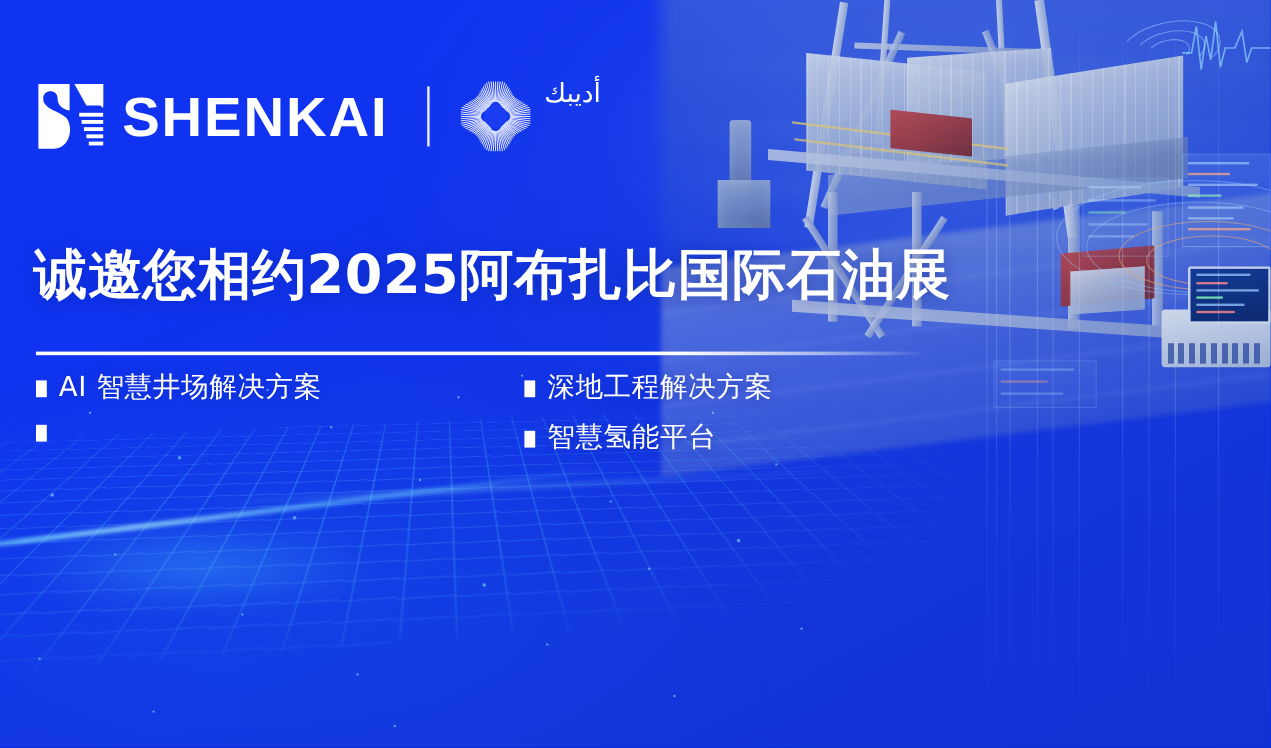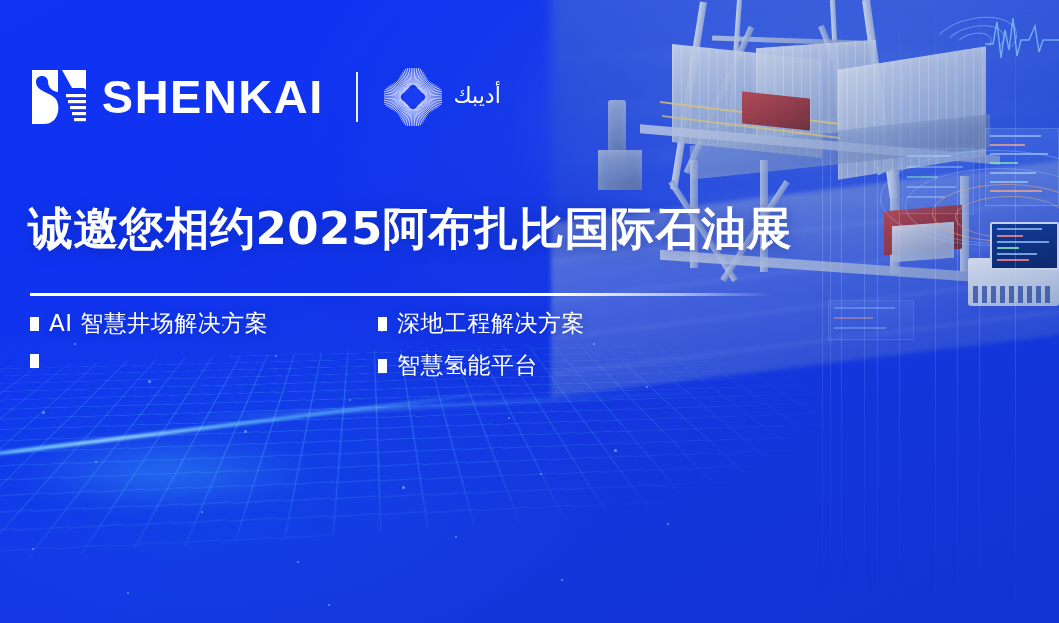--- a/index.html
+++ b/index.html
@@ -201,21 +201,21 @@
     font-weight:bold;
     letter-spacing:1.5px;
     line-height:1;
     transform:scaleX(1.02);
     font-family:"Liberation Sans", sans-serif;
   }
   .vdiv {
     width:2px; height:50px; margin:0 26px 0 34px;
     background:rgba(255,255,255,.92);
   }
-  .adipec { display:flex; align-items:center; gap:12px; }
+  .adipec { display:flex; align-items:flex-start; gap:12px; }
   .adipec-mark { width:58px; height:58px; flex:0 0 auto; }
   .adipec-txt { display:flex; flex-direction:column; align-items:flex-end; line-height:1; }
   .adipec-ar {
     color:#fff; font-size:22px; letter-spacing:1px; direction:rtl;
     font-family:"DejaVu Sans", sans-serif; margin-bottom:2px;
   }
   .adipec-en {
     color:#fff; font-size:31px; font-weight:bold; letter-spacing:.5px;
     font-family:"Liberation Sans", sans-serif;
   }
@@ -234,21 +234,21 @@
 
   .rule {
     position:absolute; left:30px; top:293px;
     width:742px; height:3px;
     background:linear-gradient(90deg, #ffffff 0%, #ffffff 72%, rgba(255,255,255,.55) 88%, rgba(255,255,255,0) 100%);
   }
 
   .bullets { position:absolute; left:30px; top:312px; width:720px; }
   .brow { display:flex; align-items:flex-start; height:42px; }
   .bcol { display:flex; align-items:center; }
-  .bcol.left { width:348px; }
+  .bcol.left { width:407px; }
   .sq {
     width:9px; height:14px; background:#fff;
     flex:0 0 auto; margin-right:10px;
   }
   .btxt {
     color:#fff; font-size:23px; line-height:1;
     letter-spacing:.5px;
     font-family:"DejaVu Sans", "Liberation Sans", sans-serif;
     white-space:nowrap;
     text-shadow:0 1px 8px rgba(10,30,140,.4);

